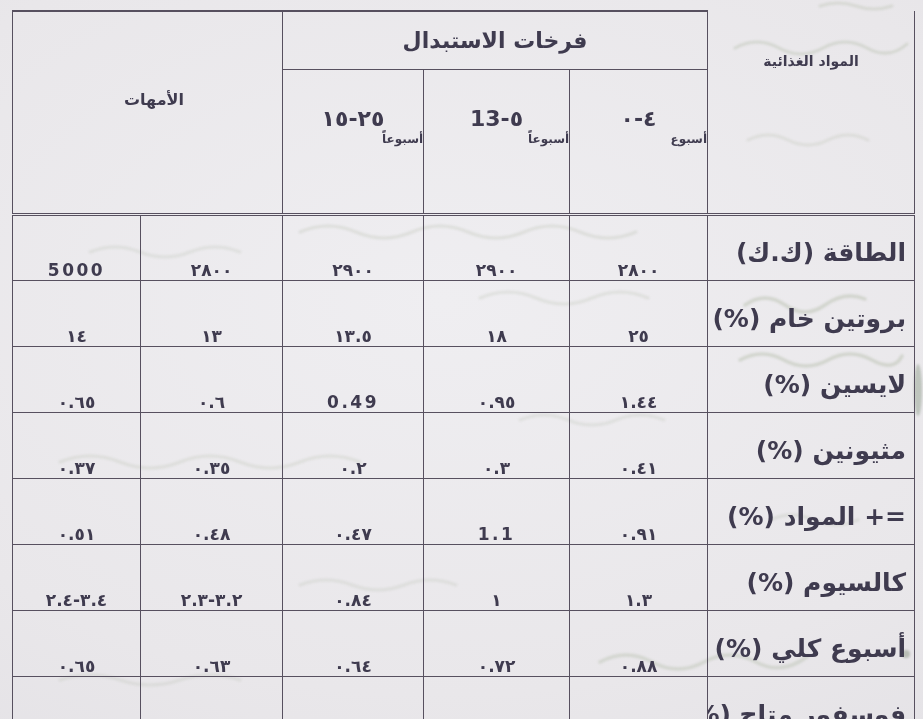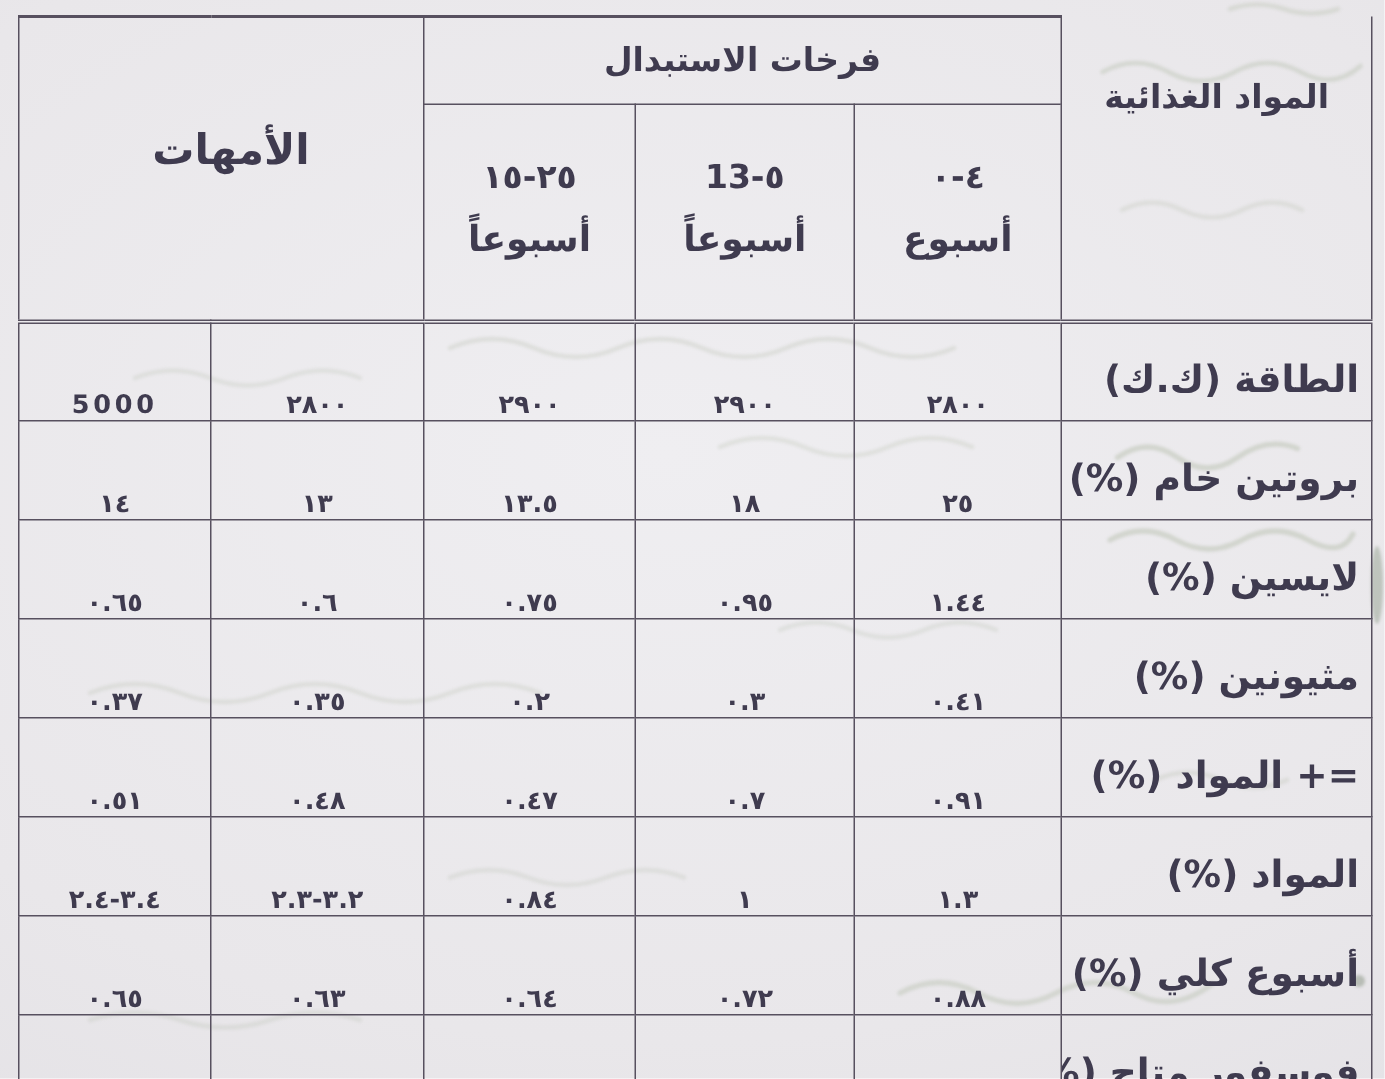--- a/index.html
+++ b/index.html
@@ -16,26 +16,26 @@
 
   table.tbl{
     position:absolute;left:12px;top:10px;width:902px;height:694px;
     border-collapse:collapse;table-layout:fixed;direction:rtl;
     color:var(--ink);
   }
   .tbl th,.tbl td{border:1px solid var(--line);padding:0;font-weight:bold;overflow:hidden;}
 
   
   thead th{vertical-align:middle;text-align:center;border-radius:20px;}
-  th.foods{font-size:22px;border-top:none;padding-top:42px;vertical-align:top;border-bottom:3px double var(--line);}
+  th.foods{font-size:14px;border-top:none;padding-top:42px;vertical-align:top;border-bottom:3px double var(--line);}
   th.group{font-size:22px;height:57px;border-top:2px solid var(--line);border-bottom:1px solid var(--line);letter-spacing:.5px;}
-  th.mothers{font-size:28px;border-top:2px solid var(--line);padding-bottom:26px;border-bottom:3px double var(--line);padding-left:13px;}
+  th.mothers{font-size:16px;border-top:2px solid var(--line);padding-bottom:26px;border-bottom:3px double var(--line);padding-left:13px;}
   th.wk{height:107px;vertical-align:top;padding-top:36px;border-bottom:3px double var(--line);}
   th.wk .rng{font-size:22px;direction:ltr;unicode-bidi:isolate;letter-spacing:3px;text-align:center;}
-  th.wk .unit{font-size:24px;margin-top:14px;}
+  th.wk .unit{font-size:12px;margin-top:1px;text-align:right;}
 
   
   tbody tr{height:66px;}
   tbody th.lbl{
     text-align:right;font-size:25px;vertical-align:bottom;
     padding:0 8px 13px 2px;white-space:nowrap;font-weight:bold;
   }
   tbody td{
     text-align:center;vertical-align:bottom;padding-bottom:10px;
     font-size:17px;font-weight:normal;letter-spacing:2.5px;
@@ -112,42 +112,42 @@
       <td>٢٥</td>
       <td>١٨</td>
       <td>١٣.٥</td>
       <td>١٣</td>
       <td>١٤</td>
     </tr>
     <tr>
       <th class="lbl">لايسين (%)</th>
       <td>١.٤٤</td>
       <td>٠.٩٥</td>
-      <td>٠.٧٥</td>
+      <td>0.49</td>
       <td>٠.٦</td>
       <td>٠.٦٥</td>
     </tr>
     <tr>
       <th class="lbl">مثيونين (%)</th>
       <td>٠.٤١</td>
       <td>٠.٣</td>
       <td>٠.٢</td>
       <td>٠.٣٥</td>
       <td>٠.٣٧</td>
     </tr>
     <tr>
       <th class="lbl">=+ المواد (%)</th>
       <td>٠.٩١</td>
-      <td>٠.٧</td>
+      <td>1.1</td>
       <td>٠.٤٧</td>
       <td>٠.٤٨</td>
       <td>٠.٥١</td>
     </tr>
     <tr>
-      <th class="lbl">المواد (%)</th>
+      <th class="lbl">كالسيوم (%)</th>
       <td>١.٣</td>
       <td>١</td>
       <td>٠.٨٤</td>
       <td>٣.٢-٢.٣</td>
       <td>٣.٤-٢.٤</td>
     </tr>
     <tr>
       <th class="lbl">أسبوع كلي (%)</th>
       <td>٠.٨٨</td>
       <td>٠.٧٢</td>

